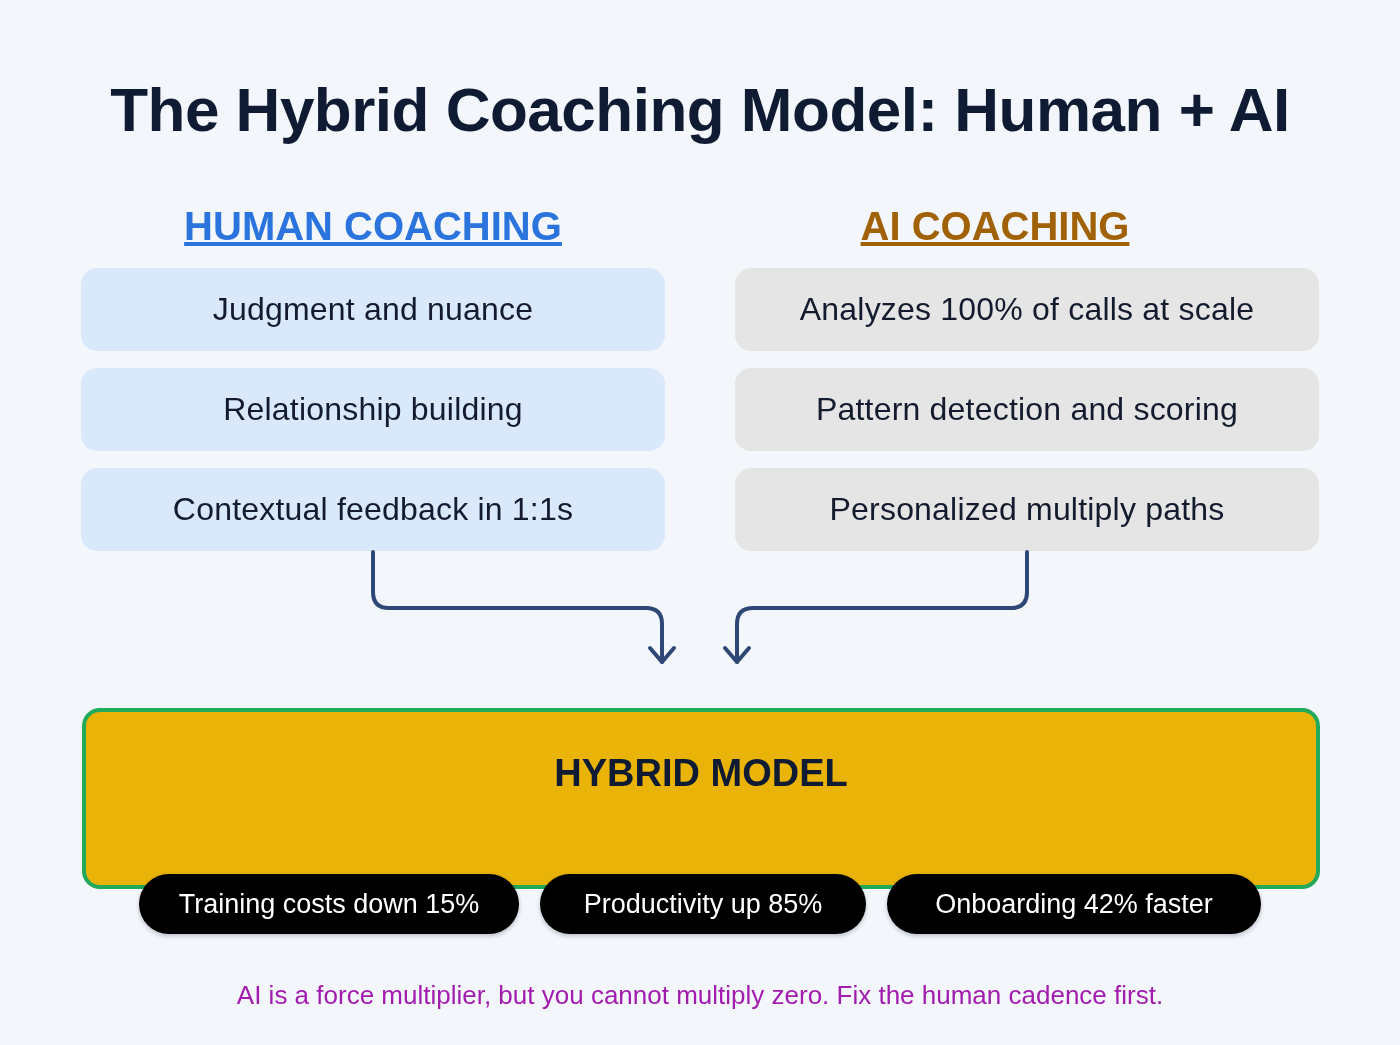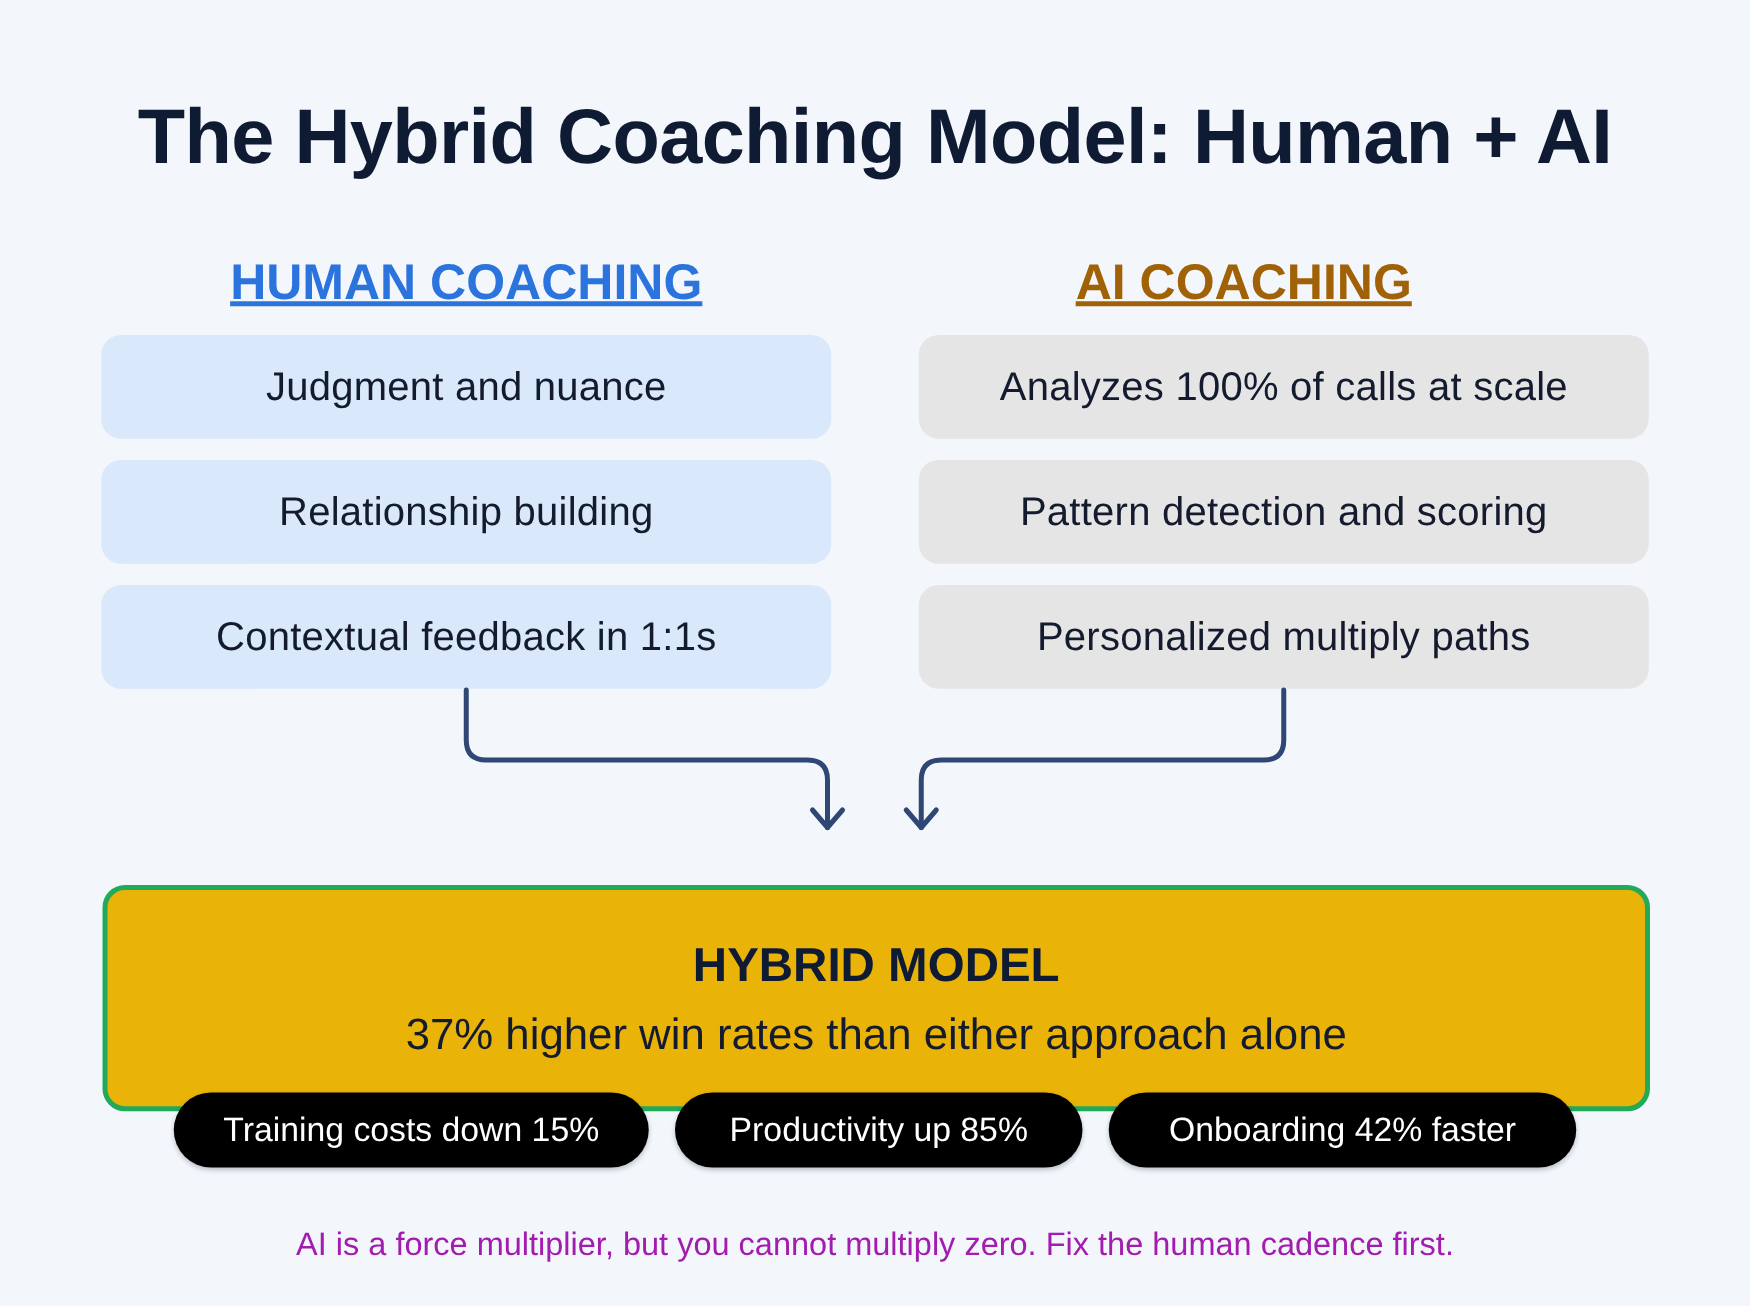--- a/index.html
+++ b/index.html
@@ -162,21 +162,20 @@
     <path d="M650 648 L662 662 L674 648"></path>
   </g>
   <g fill="none" stroke="#2f4775" stroke-width="4" stroke-linecap="round" stroke-linejoin="round">
     <path d="M1027 552 V592 Q1027 608 1011 608 H753 Q737 608 737 624 V662"></path>
     <path d="M725 648 L737 662 L749 648"></path>
   </g>
 </svg>
 
 <div class="hybrid">
   <div class="hybrid-title">HYBRID MODEL</div>
-  <div class="hybrid-sub">37% higher win rates than either approach alone</div>
 </div>
 
 <div class="pill pill0">
   <span>Training costs down 15%</span>
 </div>
 <div class="pill pill1">
   <span>Productivity up 85%</span>
 </div>
 <div class="pill pill2">
   <span>Onboarding 42% faster</span>

